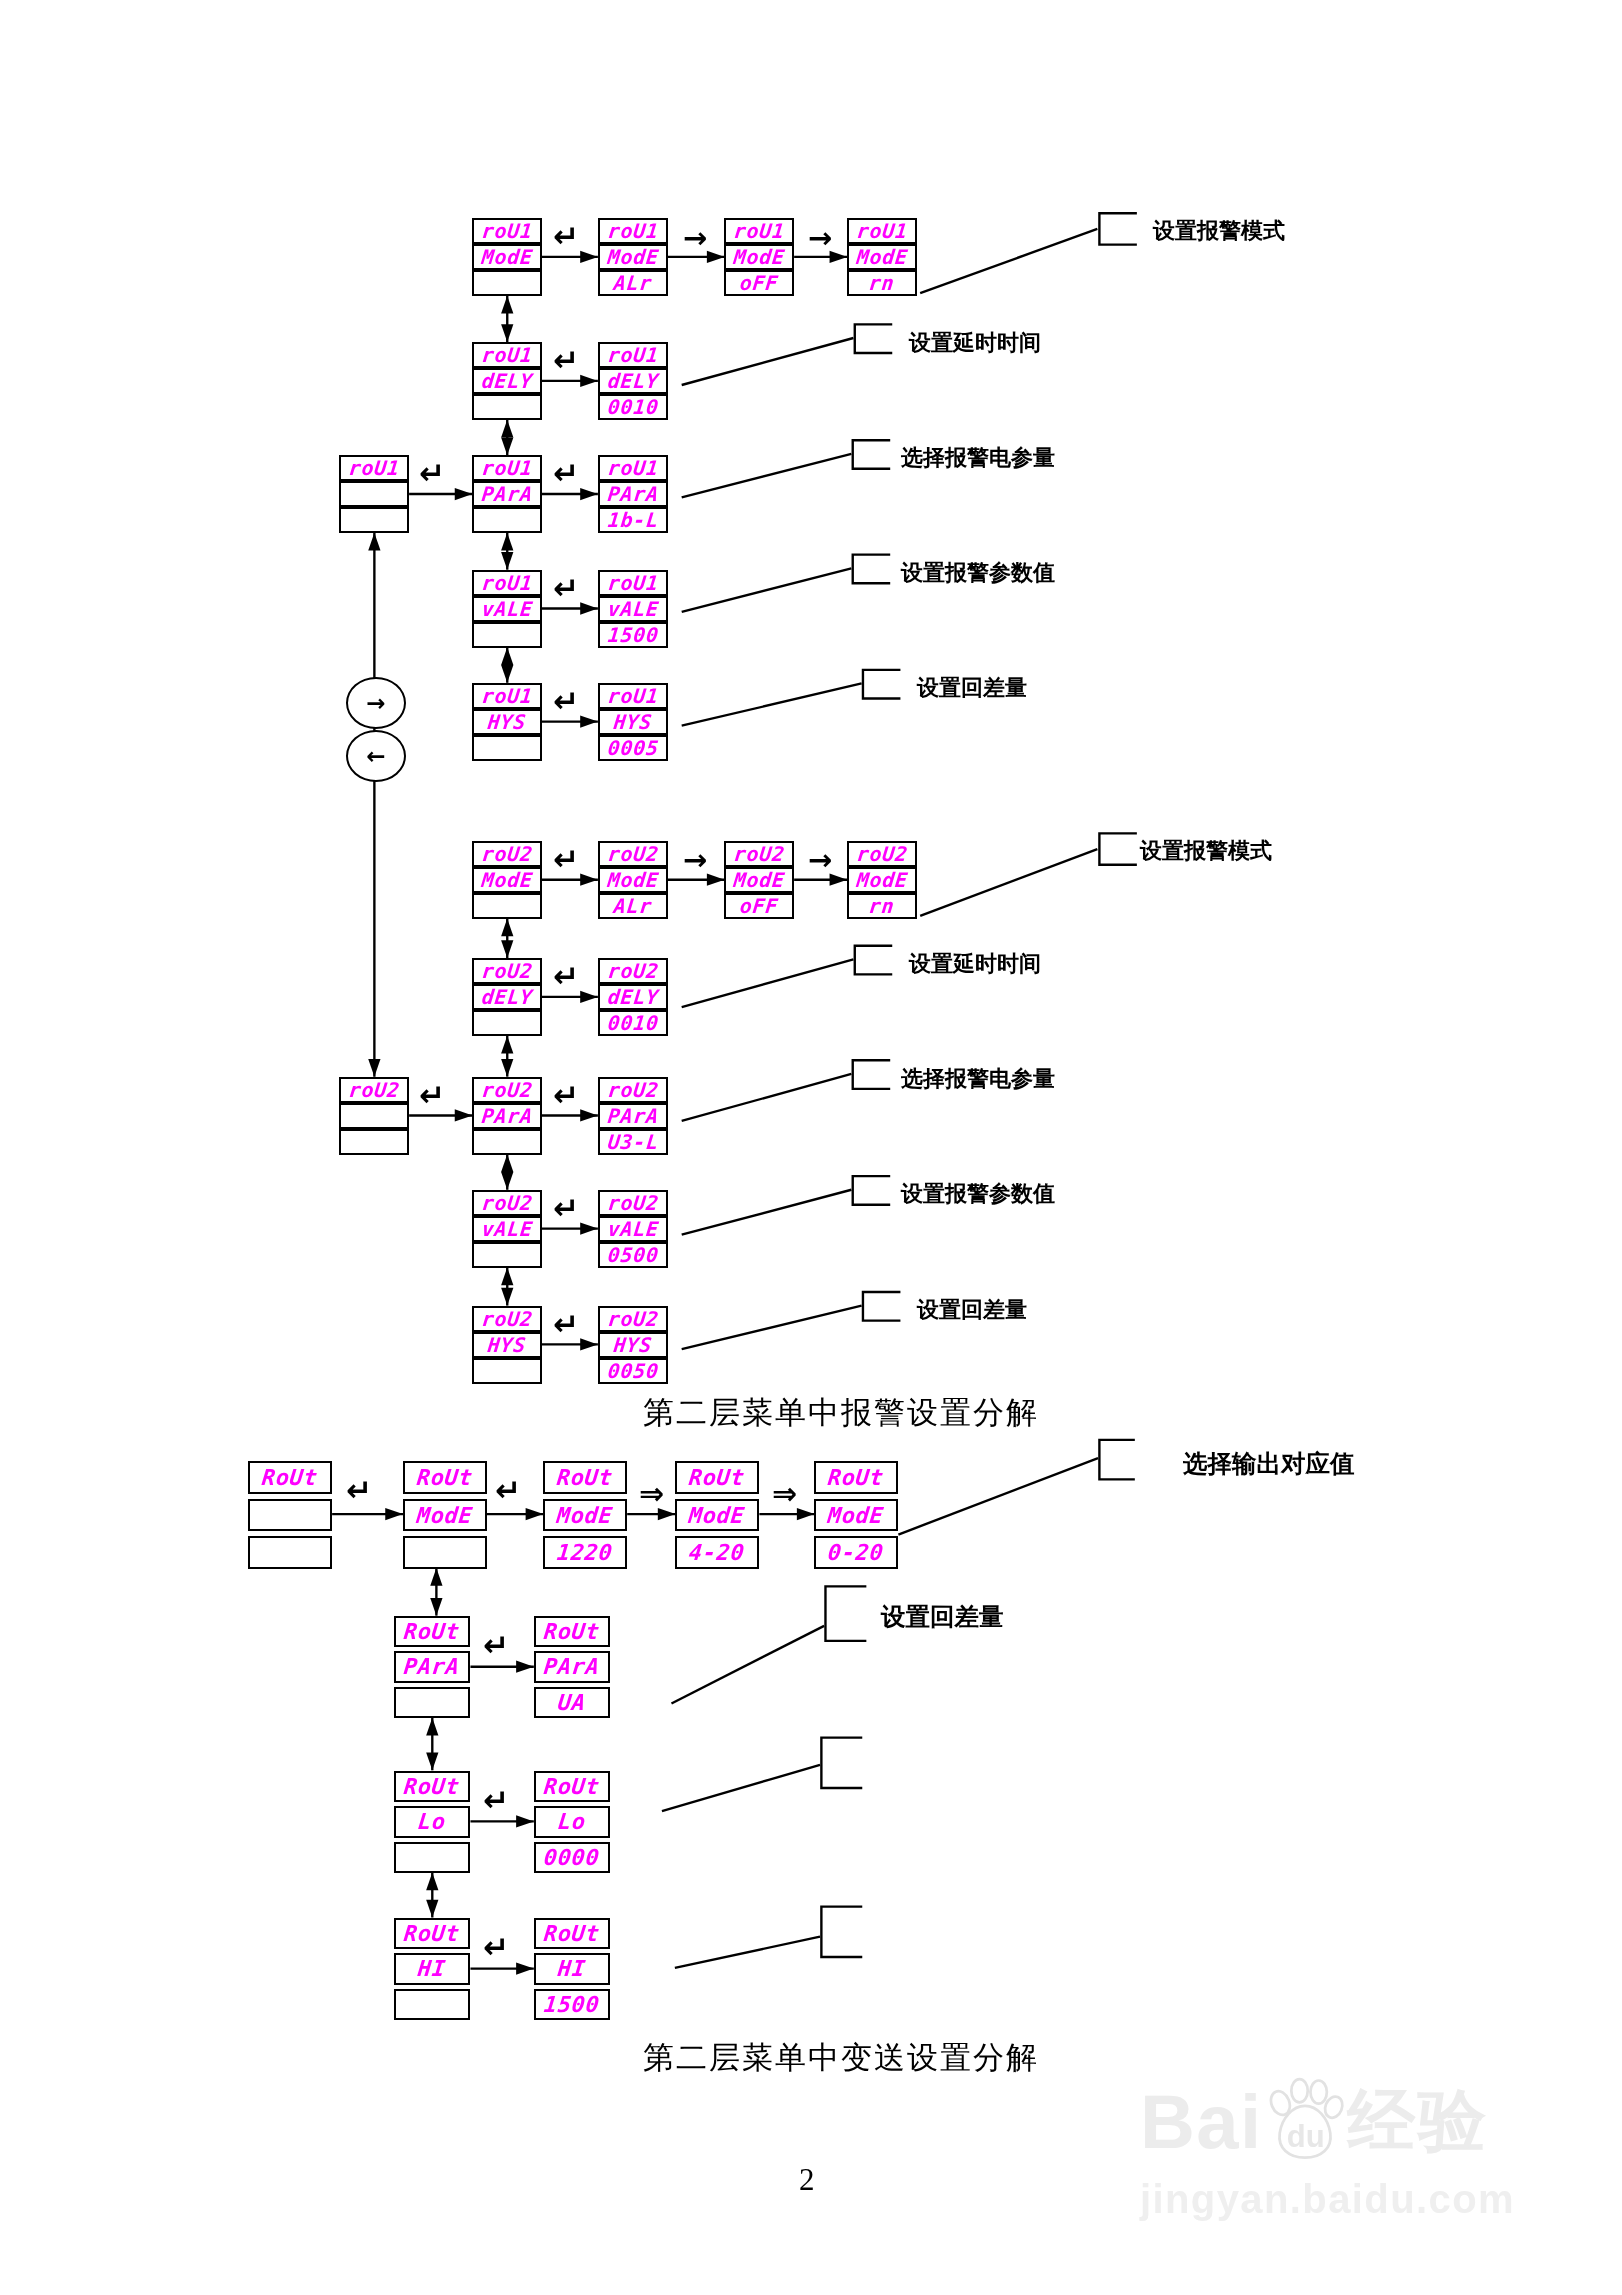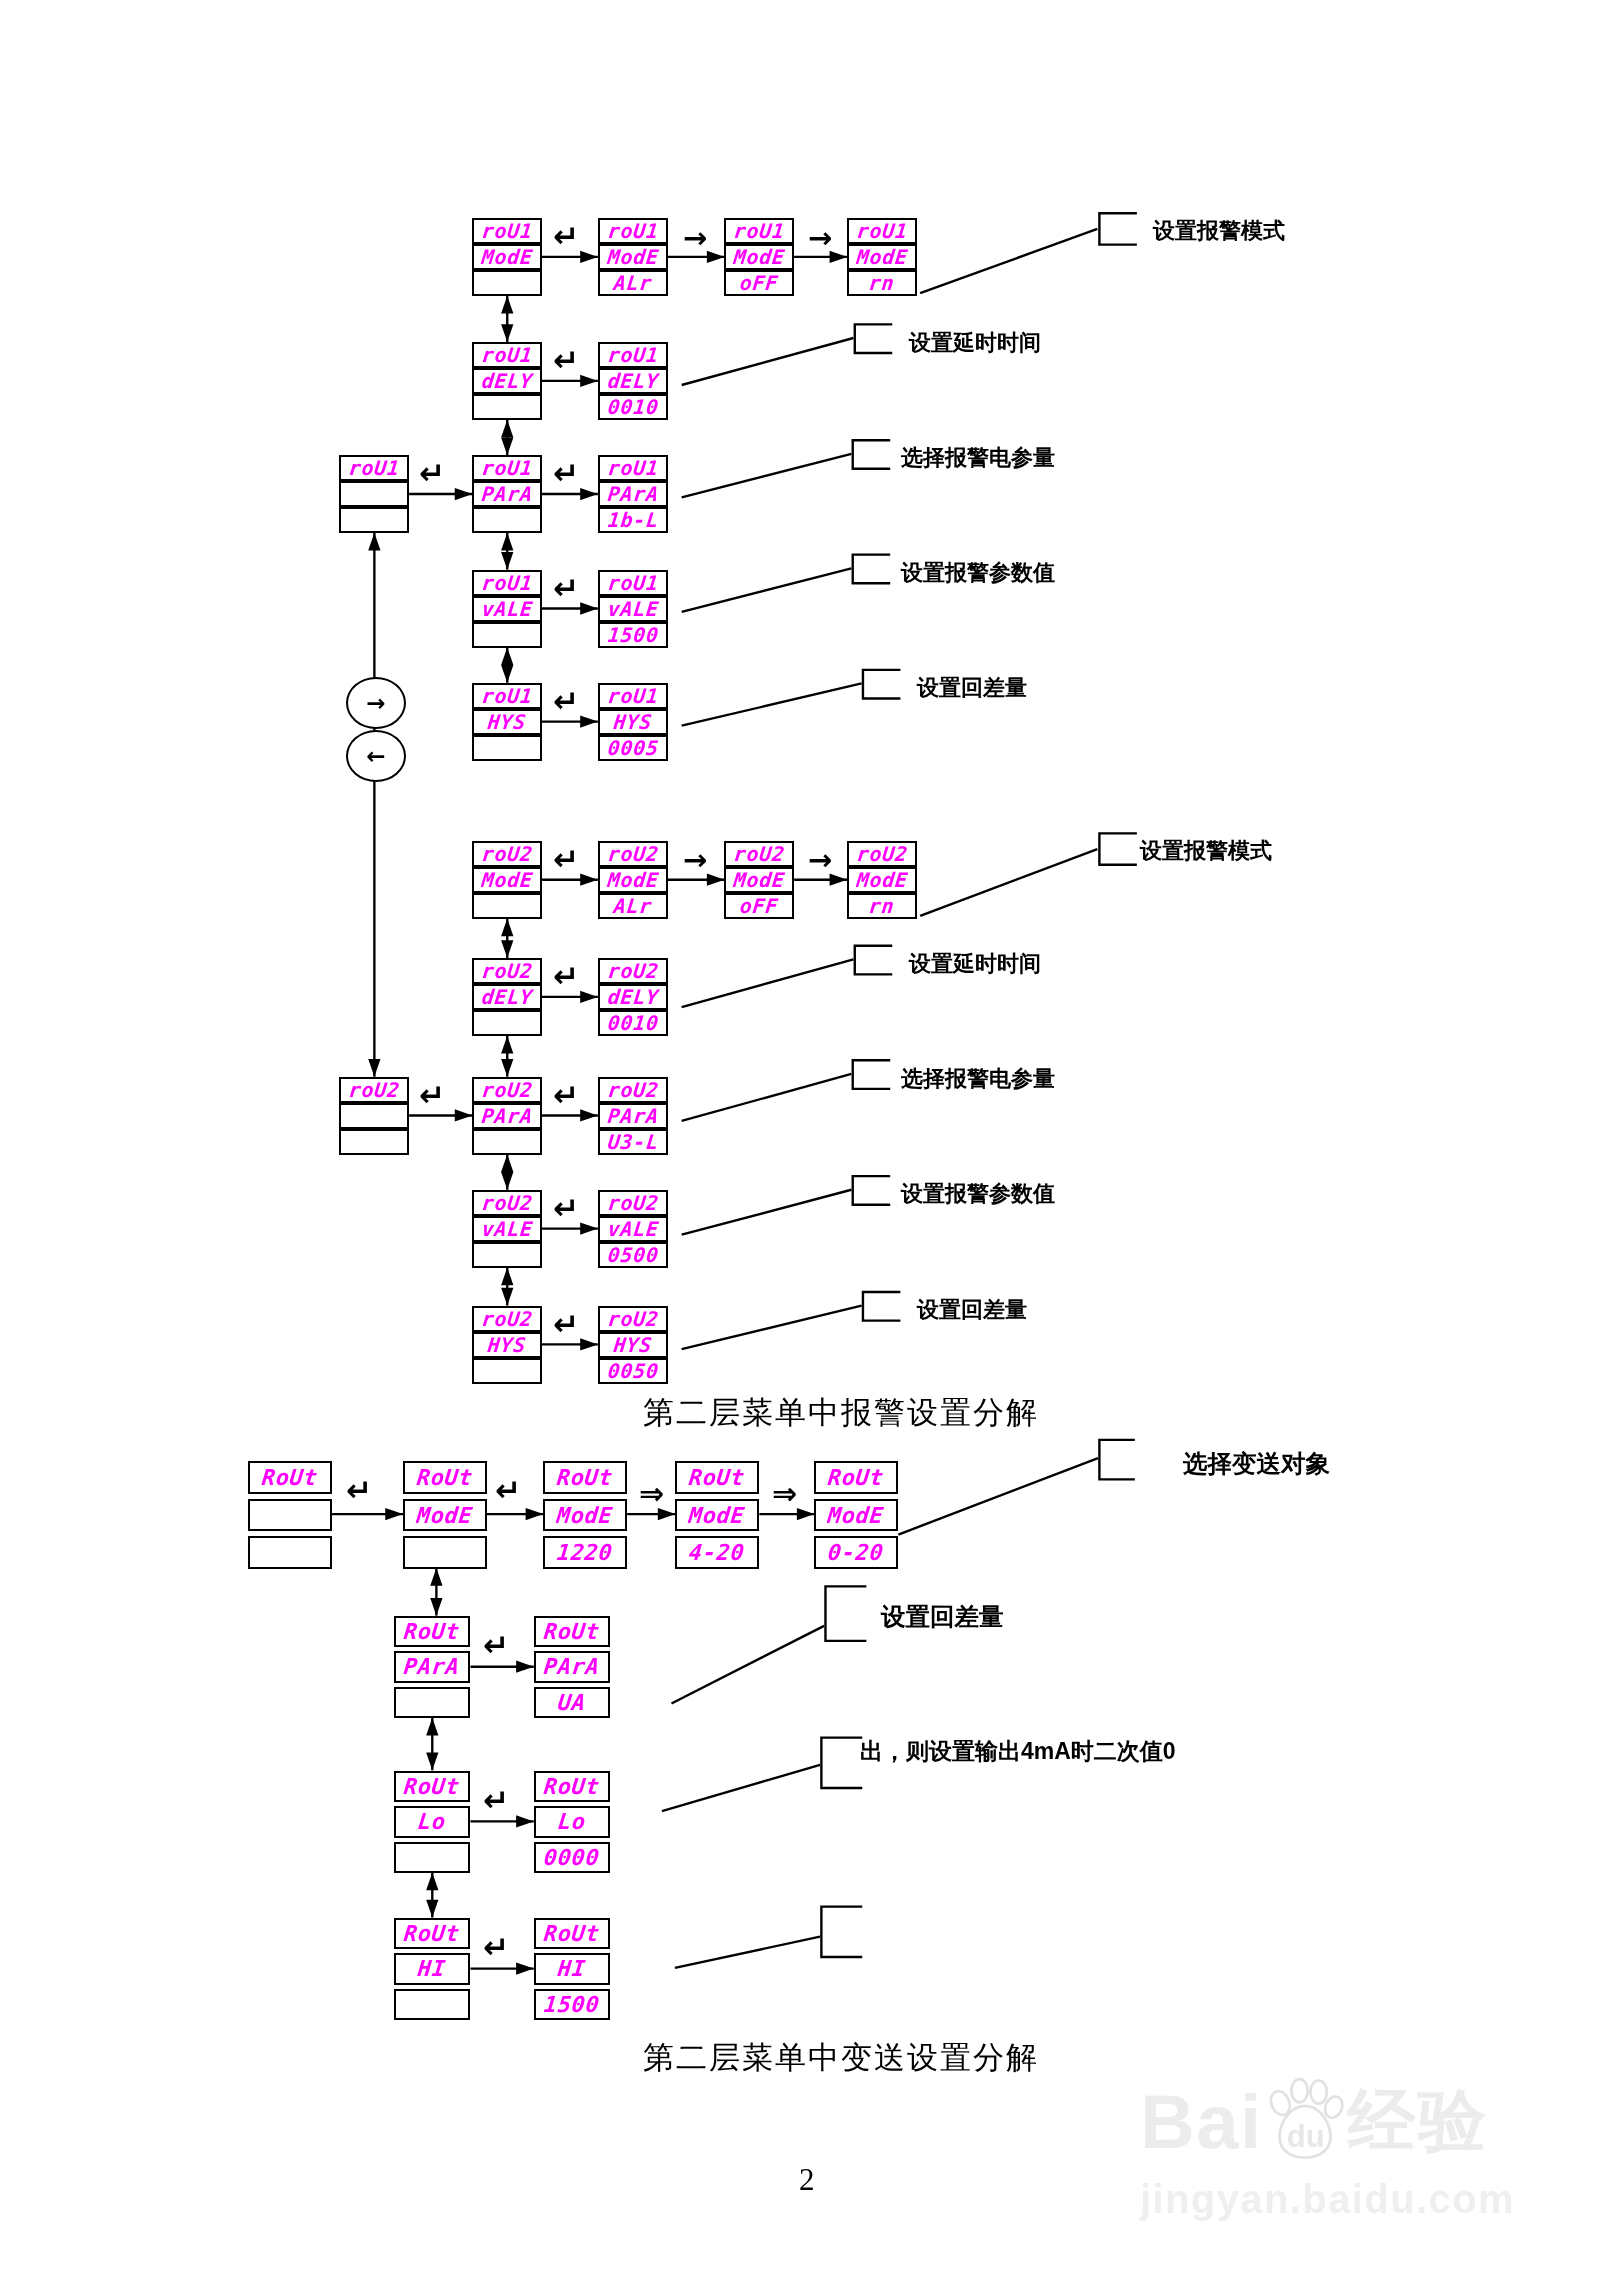--- a/index.html
+++ b/index.html
@@ -632,26 +632,25 @@
     <div class="annotation-label" style="left: 901px; top: 1065px; font-size: 22px; line-height: 27px;">
       <div>选择报警电参量</div>
     </div>
     <div class="annotation-label" style="left: 901px; top: 1180px; font-size: 22px; line-height: 27px;">
       <div>设置报警参数值</div>
     </div>
     <div class="annotation-label" style="left: 917px; top: 1296px; font-size: 22px; line-height: 27px;">
       <div>设置回差量</div>
     </div>
     <div class="annotation-label" style="left: 1183px; top: 1449px; font-size: 24.5px; line-height: 30px;">
-      <div>选择变送对象</div>
+      <div>选择输出对应值</div>
     </div>
     <div class="annotation-label" style="left: 881px; top: 1602px; font-size: 24.5px; line-height: 30px;">
       <div>设置回差量</div>
     </div>
     <div class="annotation-label" style="left: 860px; top: 1730px; font-size: 23px; line-height: 42px;">
-      <div>出，则设置输出4mA时二次值0</div>
     </div>
     <div class="annotation-label" style="left: 860px; top: 1906px; font-size: 23px; line-height: 42px;">
     </div>
     <div class="nav-circle" style="left: 346px; top: 677px; width: 56px; height: 48px; font-size: 23px;">→</div>
     <div class="nav-circle" style="left: 346px; top: 730px; width: 56px; height: 48px; font-size: 23px;">←</div>
   </div>
 
 
 </body></html>

